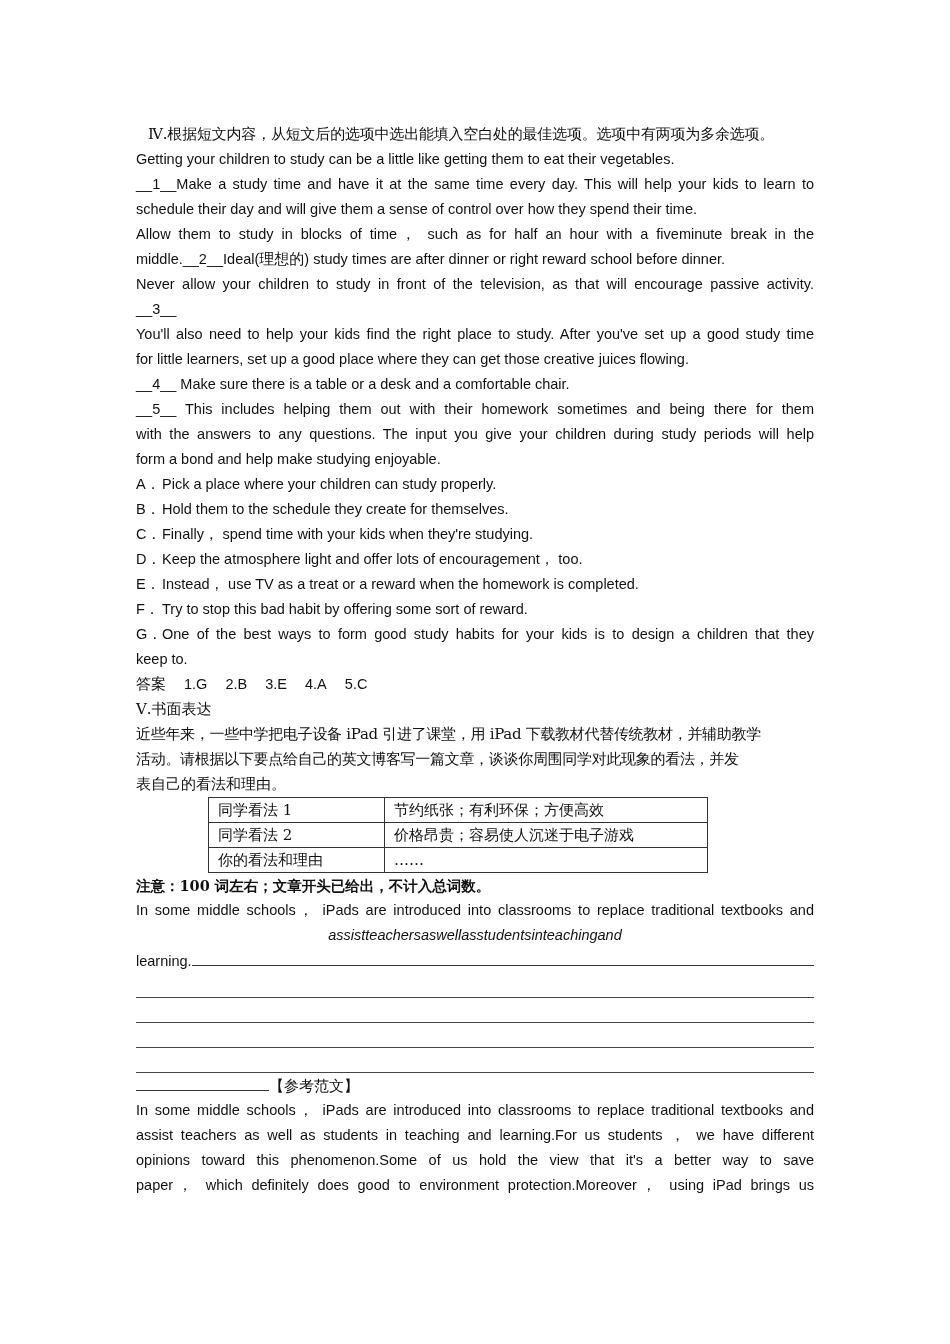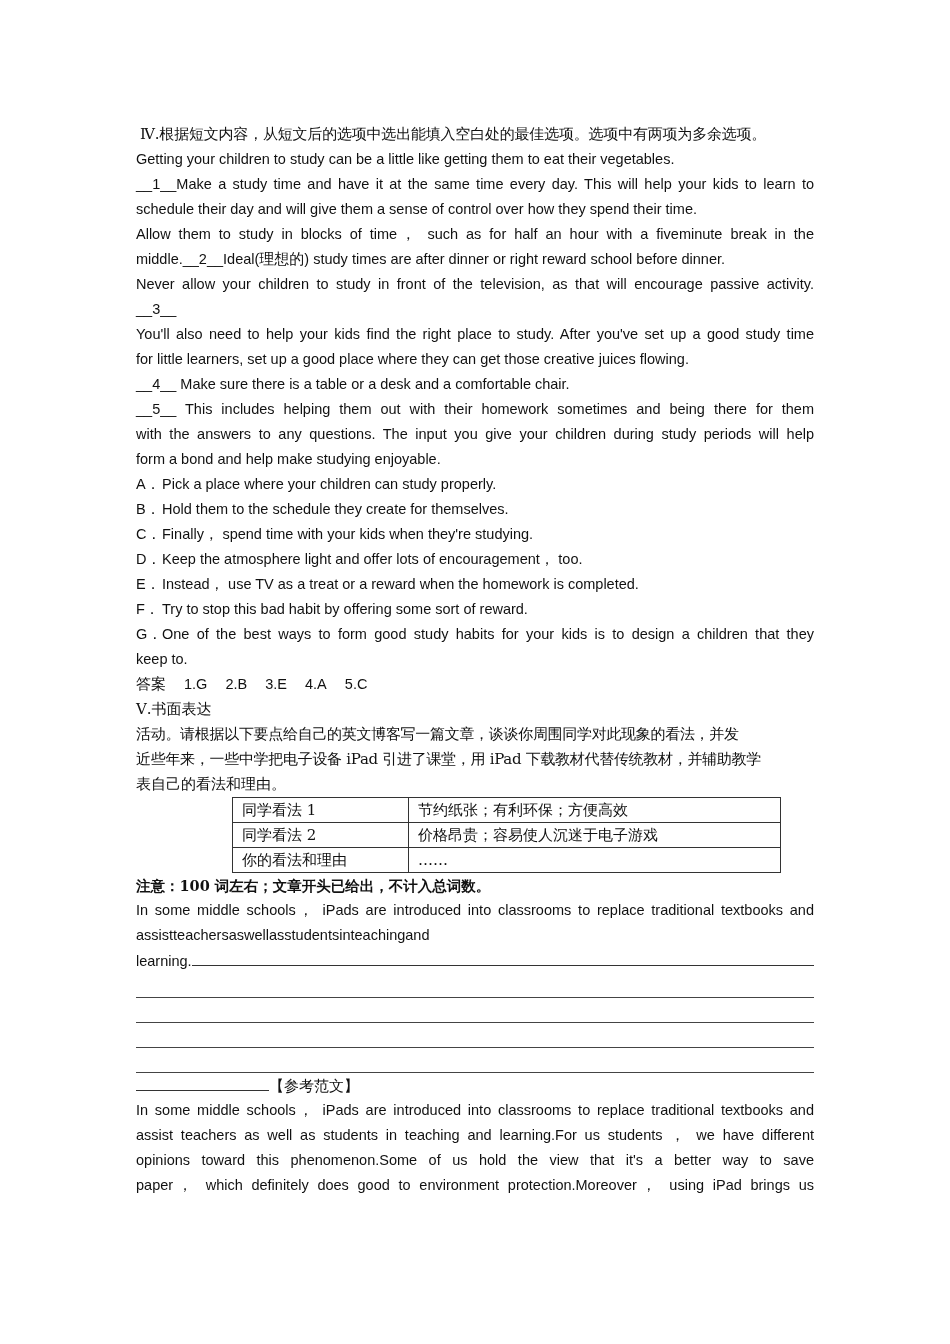--- a/index.html
+++ b/index.html
@@ -1,24 +1,24 @@
 <!DOCTYPE html>
 <html><head>
 <meta charset="utf-8">
 <style>
   html, body { margin: 0; padding: 0; background: #ffffff; }
   body { width: 950px; height: 1344px; position: relative; overflow: hidden;
          font-family: "Liberation Sans", "DejaVu Sans", sans-serif; color: #111; }
   .page { position: absolute; left: 136px; top: 122px; width: 678px; }
   .line { font-size: 14.5px; line-height: 25px; height: 25px; white-space: nowrap; overflow: visible; }
   .zh { font-family: "DejaVu Serif", "Liberation Serif", serif; font-size: 15px; }
-  .heading { margin-left: 4px; }
+  .heading { margin-left: 12px; }
   .just { text-align: justify; text-align-last: justify; white-space: normal; }
   .opt-letter { display: inline-block; width: 26px; }
-  table.tbl { border-collapse: collapse; margin-left: 96px; width: 549px; font-family: "DejaVu Serif", serif; font-size: 15px; border-radius: 31px; }
+  table.tbl { border-collapse: collapse; margin-left: 72px; width: 500px; font-family: "DejaVu Serif", serif; font-size: 15px; border-radius: 31px; }
   table.tbl td { border: 1px solid #333; height: 24px; padding: 0 9px; line-height: 24px; }
   table.tbl td.c1 { width: 157px; }
   .rule { height: 25px; border-bottom: 1px solid #444; box-sizing: border-box; }
   .answers span { margin-right: 14px; }
 </style>
 </head>
 <body>
 
 <div class="page">
 
@@ -52,22 +52,22 @@
   <div class="line answers">
     <span class="zh">答案</span>
     <span>1.G</span>
     <span>2.B</span>
     <span>3.E</span>
     <span>4.A</span>
     <span>5.C</span>
   </div>
 
   <div class="line zh">Ⅴ.书面表达</div>
+  <div class="line zh" style="letter-spacing:-0.3px;">近些年来，一些中学把电子设备 iPad 引进了课堂，用 iPad 下载教材代替传统教材，并辅助教学</div>
   <div class="line zh" style="letter-spacing:-0.3px;">活动。请根据以下要点给自己的英文博客写一篇文章，谈谈你周围同学对此现象的看法，并发</div>
-  <div class="line zh" style="letter-spacing:-0.3px;">近些年来，一些中学把电子设备 iPad 引进了课堂，用 iPad 下载教材代替传统教材，并辅助教学</div>
   <div class="line zh">表自己的看法和理由。</div>
 
   <table class="tbl">
     <tbody>
         <tr>
       <td class="c1">同学看法 1</td>
       <td>节约纸张；有利环保；方便高效</td>
     </tr>
     <tr>
       <td class="c1">同学看法 2</td>
@@ -75,21 +75,21 @@
     </tr>
     <tr>
       <td class="c1">你的看法和理由</td>
       <td>……</td>
     </tr>
   </tbody>
     </table>
 
   <div class="line zh" style="font-size:14.5px;font-weight:bold;">注意：100 词左右；文章开头已给出，不计入总词数。</div>
   <div class="line just">In some middle schools， iPads are introduced into classrooms to replace traditional textbooks and</div>
-  <div class="line" style="display:flex;justify-content:flex-start;">
+  <div class="line" style="display:flex;justify-content:center;font-style:italic;">
     <span>assist</span>
     <span>teachers</span>
     <span>as</span>
     <span>well</span>
     <span>as</span>
     <span>students</span>
     <span>in</span>
     <span>teaching</span>
     <span>and</span>
   </div>

